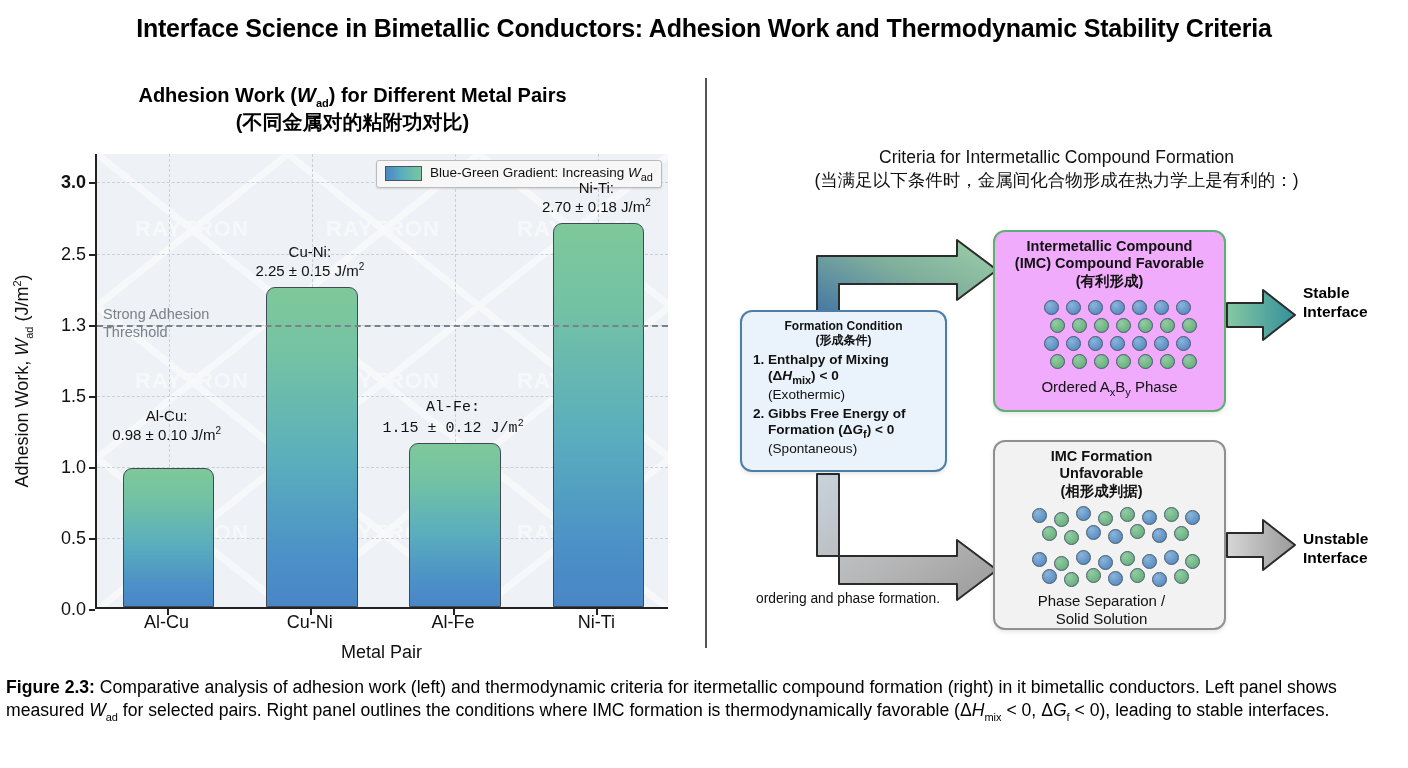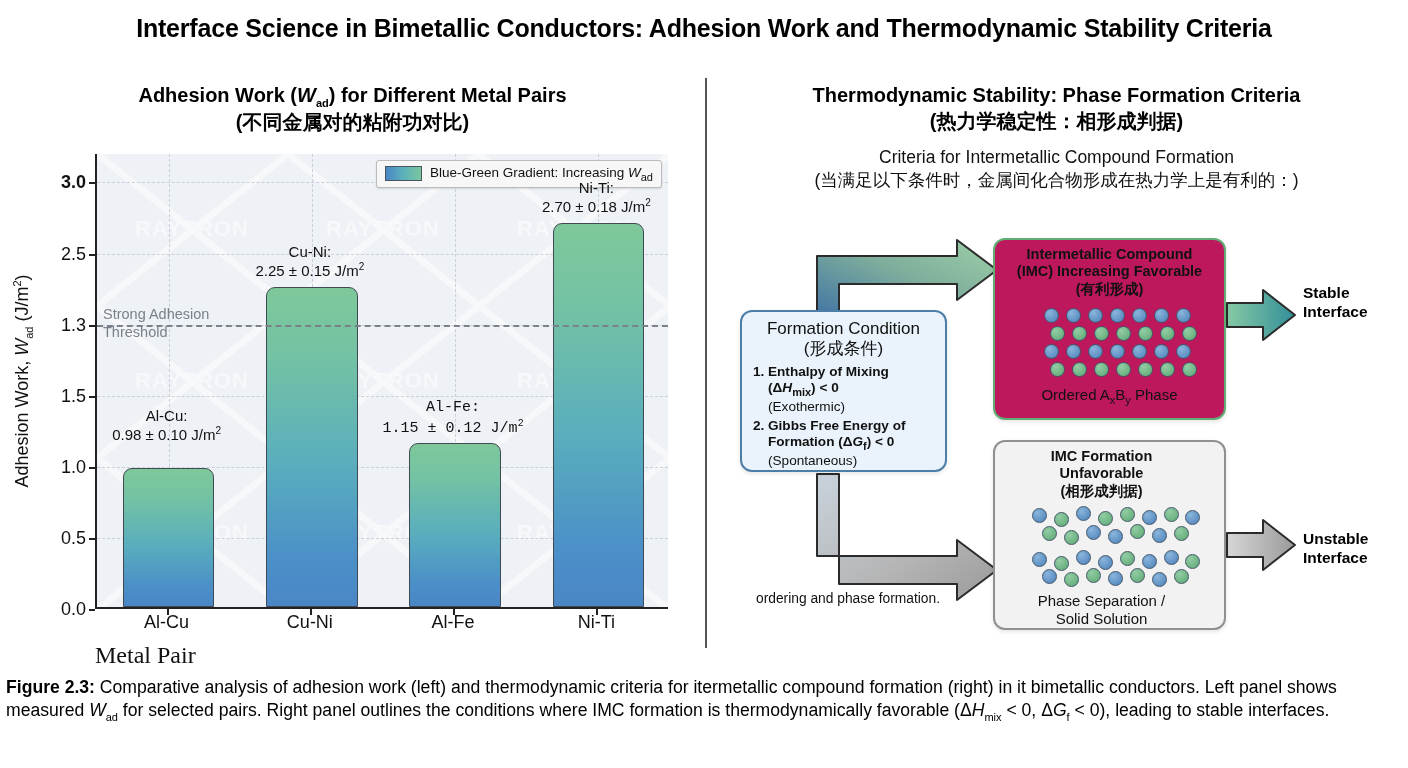--- a/index.html
+++ b/index.html
@@ -65,22 +65,22 @@
     position:absolute; right:573px; font-size:18px; color:#111;
     transform:translateY(-50%); padding-right:9px; white-space:nowrap;
   }
   .ytickmark{ position:absolute; left:-6px; width:6px; border-top:2px solid #222; }
   .xtick{
     position:absolute; top:458px; font-size:18px; color:#111;
     transform:translateX(-50%); white-space:nowrap;
   }
   .xtickmark{ position:absolute; top:455px; height:6px; border-left:2px solid #222; }
   .xlabel{
-    position:absolute; left:0; top:488px; width:573px; 
-    font-size:24px; color:#111;font-family:Liberation Serif, serif;
+    position:absolute; left:0; top:488px; width:573px; text-align:center;
+    font-size:18px; color:#111;
   }
   .ylabel{
     position:absolute; left:-72px; top:227px; width:330px;
     transform:translate(-50%,-50%) rotate(-90deg);
     text-align:center; font-size:18px; color:#111; white-space:nowrap;
   }
   .sub{ font-size:11px; vertical-align:sub; }
   .sup{ font-size:11px; vertical-align:super; }
   .legend{
     position:absolute; right:6px; top:6px;
@@ -101,28 +101,28 @@
   }
   .box{
     position:absolute; border-radius:12px;
   }
   .box-cond{
     left:35px; top:232px; width:207px; height:162px;
     background:#eaf3fb; border:2.2px solid #4d7ea8;
     box-shadow:0 2px 4px rgba(0,0,0,.10);
     padding:7px 8px 0 8px;
   }
-  .box-cond .hd{ text-align:center; font-weight:normal; font-size:17px; line-height:1.2; }
+  .box-cond .hd{ text-align:center; font-weight:bold; font-size:12px; line-height:1.2; }
   .box-cond ol{ margin:4px 0 0 0; padding-left:18px; font-size:13.6px; line-height:1.21; }
   .box-cond li{ margin-bottom:2px; font-weight:bold; }
   .box-cond .note{ font-weight:normal; }
 
   .box-fav{
-    left:288px; top:160px; width:233px; height:182px;
-    background:#be185d; border:2.2px solid #5fae74;
+    left:288px; top:152px; width:233px; height:182px;
+    background:#f0abfc; border:2.2px solid #5fae74;
     box-shadow:0 2px 4px rgba(0,0,0,.10);
     padding:6px 6px 0 6px;
   }
   .box-unfav{
     left:288px; top:362px; width:233px; height:190px;
     background:#f2f2f2; border:2.2px solid #909090;
     box-shadow:0 2px 4px rgba(0,0,0,.10);
     padding:6px 22px 0 6px;
   }
   .box-fav .hd, .box-unfav .hd{
@@ -261,24 +261,20 @@
         <div class="xtickmark" style="left: 358.125px;"></div>
         <div class="xtick" style="left: 501.375px;">Ni-Ti</div>
         <div class="xtickmark" style="left: 501.375px;"></div>
       </div>
     <div class="xlabel">Metal Pair</div>
   </div>
 </div>
 
 <div class="right-panel">
 
-  <div class="panel-title">
-    <span>Thermodynamic Stability: Phase Formation Criteria</span>
-    <span class="cn">(热力学稳定性：相形成判据)</span>
-  </div>
 
   <div class="r-sub">
     <div>Criteria for Intermetallic Compound Formation</div>
     <div>(当满足以下条件时，金属间化合物形成在热力学上是有利的：)</div>
   </div>
 
   <svg style="position:absolute;left:0;top:0;" width="703" height="590">
     <defs>
       <linearGradient id="gUp" x1="0" y1="1" x2="1" y2="0">
         <stop offset="0%" stop-color="#3a6ea5"></stop>
@@ -322,21 +318,21 @@
       <li>
         Gibbs Free Energy of Formation (Δ<i>G</i><span class="sub">f</span>) &lt; 0
         <div class="note">(Spontaneous)</div>
       </li>
     </ol>
   </div>
 
   <div class="box box-fav">
     <div class="hd">
       <div>Intermetallic Compound</div>
-      <div>(IMC) Increasing Favorable</div>
+      <div>(IMC) Compound Favorable</div>
       <div>(有利形成)</div>
     </div>
     <div class="lattice" id="lattice-ordered">
         <div class="atom b" style="left: 34px; top: 4px;"></div>
         <div class="atom b" style="left: 56px; top: 4px;"></div>
         <div class="atom b" style="left: 78px; top: 4px;"></div>
         <div class="atom b" style="left: 100px; top: 4px;"></div>
         <div class="atom b" style="left: 122px; top: 4px;"></div>
         <div class="atom b" style="left: 144px; top: 4px;"></div>
         <div class="atom b" style="left: 166px; top: 4px;"></div>

